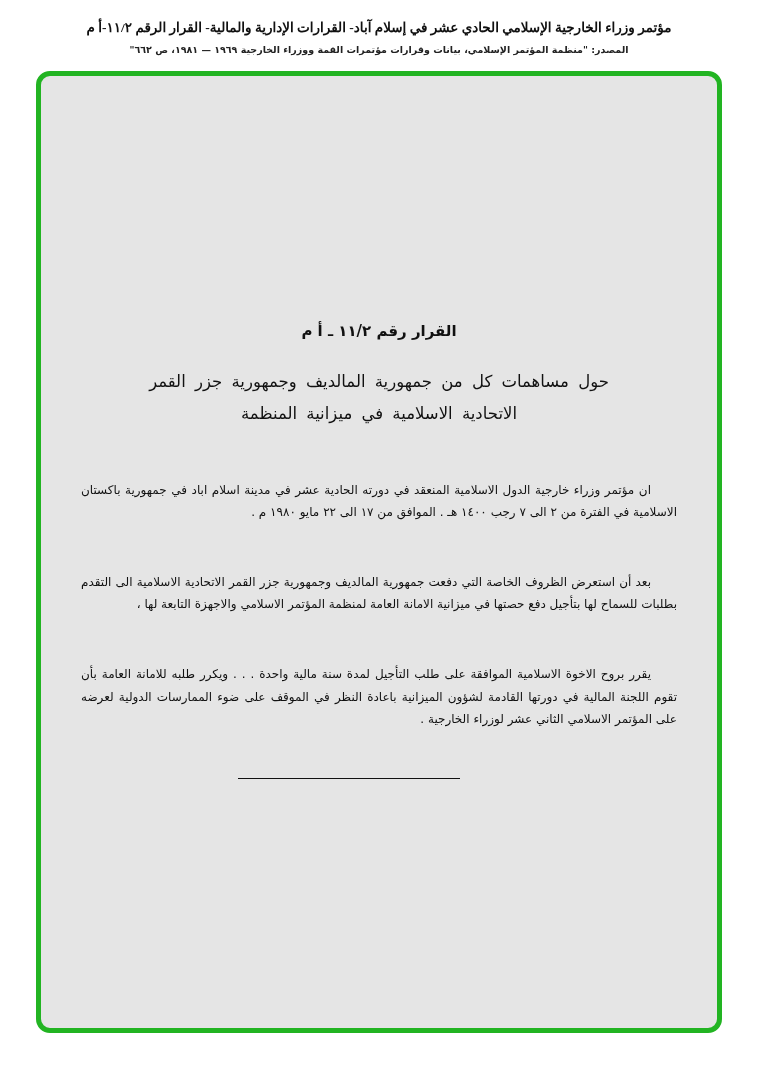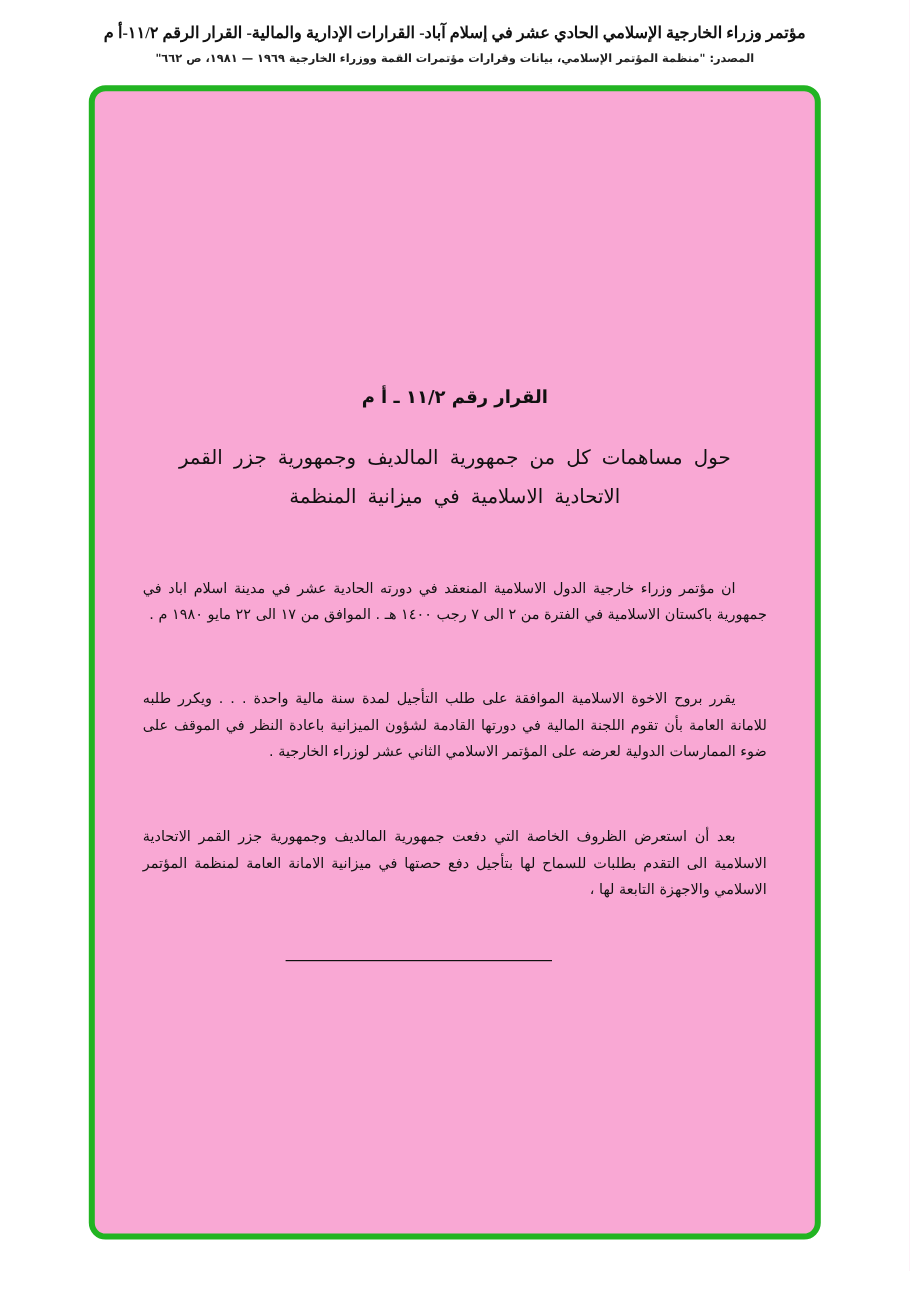--- a/index.html
+++ b/index.html
@@ -24,26 +24,26 @@
     padding: 0 18px;
     font-family: Liberation Serif, serif;
   }
   .header-source {
     font-weight: bold;
     font-size: 9.5px;
     margin-top: 6px;
     color: #222222;
   }
   .page-frame {
-    width: 610px;
+    width: 686px;
     height: 962px;
     margin: 16px auto 0 auto;
     border: 5px solid #22b422;
     border-radius: 14px;
-    background: #f9a8d4;
+    background: #e5e5e5;
     position: relative;
   }
   .page-content {
     direction: rtl;
     padding: 246px 40px 0 40px;
   }
   .resolution-number {
     text-align: center;
     font-size: 15px;
     font-weight: bold;
@@ -90,20 +90,20 @@
 
     <div class="resolution-number">القرار رقم ١١/٢ ـ أ م</div>
 
     <div class="doc-title">
       <div>حول مساهمات كل من جمهورية المالديف وجمهورية جزر القمر</div>
       <div>الاتحادية الاسلامية في ميزانية المنظمة</div>
     </div>
 
     <p class="doc-paragraph indent">ان مؤتمر وزراء خارجية الدول الاسلامية المنعقد في دورته الحادية عشر في مدينة اسلام اباد في جمهورية باكستان الاسلامية في الفترة من ٢ الى ٧ رجب ١٤٠٠ هـ .  الموافق من ١٧ الى ٢٢ مايو ١٩٨٠ م .</p>
 
+    <p class="doc-paragraph indent">بعد أن استعرض الظروف الخاصة التي دفعت جمهورية المالديف وجمهورية جزر القمر الاتحادية الاسلامية الى التقدم بطلبات للسماح لها بتأجيل دفع حصتها في ميزانية الامانة العامة لمنظمة المؤتمر الاسلامي والاجهزة التابعة لها ،</p>
+
     <p class="doc-paragraph indent">يقرر بروح الاخوة الاسلامية الموافقة على طلب التأجيل لمدة سنة مالية واحدة . . .  ويكرر طلبه للامانة العامة بأن تقوم اللجنة المالية في دورتها القادمة لشؤون الميزانية باعادة النظر في الموقف على ضوء الممارسات الدولية لعرضه على المؤتمر الاسلامي الثاني عشر لوزراء الخارجية .</p>
-
-    <p class="doc-paragraph indent">بعد أن استعرض الظروف الخاصة التي دفعت جمهورية المالديف وجمهورية جزر القمر الاتحادية الاسلامية الى التقدم بطلبات للسماح لها بتأجيل دفع حصتها في ميزانية الامانة العامة لمنظمة المؤتمر الاسلامي والاجهزة التابعة لها ،</p>
 
     <hr class="divider">
 
   </div>
 </div>
 
 </body></html>

